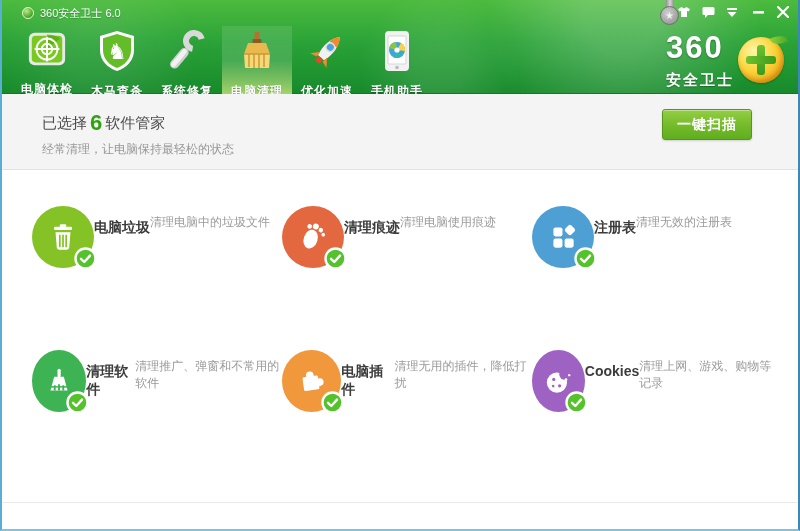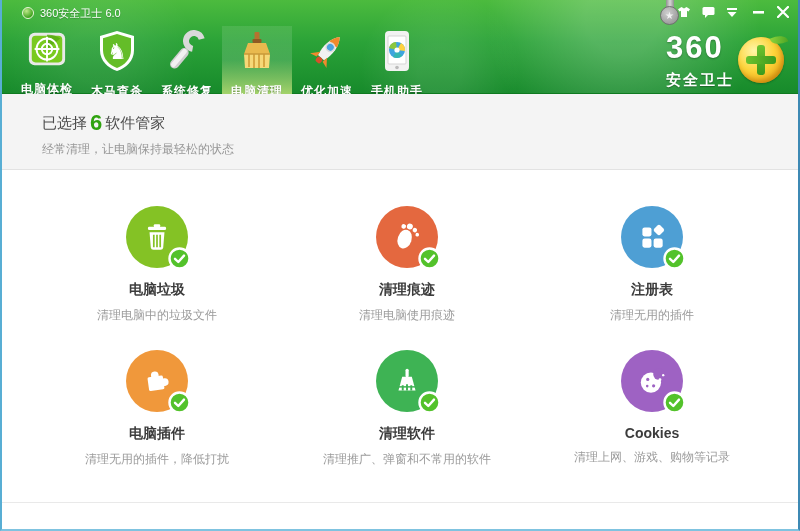--- a/index.html
+++ b/index.html
@@ -63,21 +63,21 @@
   .scan-btn { position:absolute; right:46px; top:15px; width:90px; height:31px; border:1px solid #55971c; border-radius:3px;
               background:linear-gradient(180deg,#94ce43 0%, #76bc2c 50%, #5fae1e 100%);
               color:#fff; font-size:14px; font-weight:bold; letter-spacing:1px; cursor:pointer;
               box-shadow:inset 0 1px 0 rgba(255,255,255,.4), 0 1px 2px rgba(0,0,0,.15);
               font-family:"Liberation Sans","DejaVu Sans",sans-serif; }
 
   
   .content { position:relative; background:#fff; height:360px; }
   .grid { display:grid; grid-template-columns:250px 250px 240px; grid-auto-rows:120px; row-gap:24px;
           padding:36px 0 0 30px; }
-  .item { display:flex; flex-direction:column; align-items:center; cursor:pointer; }
+  .item { display:flex; flex-direction:row; align-items:flex-start; cursor:pointer; }
   .circle { position:relative; width:62px; height:62px; border-radius:50%;
             display:flex; align-items:center; justify-content:center; }
   .circle svg.glyph { width:32px; height:32px; display:block; }
   .badge { position:absolute; right:-3px; bottom:-2px; width:23px; height:23px; }
   .item-title { margin-top:13px; font-size:14px; font-weight:bold; color:#3c3c3c; }
   .item-desc { margin-top:8px; font-size:12px; color:#9b9b9b; }
 
   .bottom-divider { position:absolute; left:0; right:0; bottom:27px; height:1px; background:#e9e9e9; }
 </style>
 </head>
@@ -224,20 +224,21 @@
         <div class="logo-leaf"></div>
       </div>
     </div>
   </div>
 
   <div class="header">
     <div class="hline1">
       <span>已选择</span><span class="hcount">6</span><span>软件管家</span>
     </div>
     <div class="hline2">经常清理，让电脑保持最轻松的状态</div>
+    <button class="scan-btn">一键扫描</button>
   </div>
 
   <div class="content">
     <div class="grid">
 
       <div class="item">
         <div class="circle" style="background-color: rgb(132, 194, 37);">
           <svg class="glyph" viewBox="0 0 30 30" style="color: rgb(132, 194, 37);">
             <rect x="12" y="3" width="6" height="3" rx="1" fill="#fff"></rect>
             <rect x="6.5" y="5.5" width="17" height="3" rx="1.2" fill="#fff"></rect>
@@ -280,56 +281,56 @@
             <rect x="6" y="16.5" width="8.5" height="8.5" rx="2" fill="#fff"></rect>
             <rect x="16.5" y="16.5" width="8.5" height="8.5" rx="2" fill="#fff"></rect>
             <rect x="17.5" y="4.5" width="8" height="8" rx="2" fill="#fff" transform="rotate(45 21.5 8.5)"></rect>
           </svg>
           <svg class="badge" viewBox="0 0 23 23">
             <circle cx="11.5" cy="11.5" r="10" fill="#53c22b" stroke="#fff" stroke-width="2.4"></circle>
             <path d="M7 11.8 L10.3 15 L16 8.6" fill="none" stroke="#fff" stroke-width="2.4" stroke-linecap="round" stroke-linejoin="round"></path>
           </svg>
         </div>
         <div class="item-title">注册表</div>
-        <div class="item-desc">清理无用的插件</div>
+        <div class="item-desc">清理无效的注册表</div>
+      </div>
+
+      <div class="item">
+        <div class="circle" style="background-color: rgb(62, 179, 84);">
+          <svg class="glyph" viewBox="0 0 30 30" style="color: rgb(62, 179, 84);">
+            <rect x="13.6" y="3.5" width="3" height="8" rx="1.5" fill="#fff"></rect>
+            <path d="M10.5 11 H19.5 L23 24 H7 Z" fill="#fff"></path>
+            <path d="M11 24 V19 M15 24 V18 M19 24 V19" stroke="currentColor" stroke-width="1.8"></path>
+            <path d="M7 20.5 H23" stroke="currentColor" stroke-width="1.4"></path>
+          </svg>
+          <svg class="badge" viewBox="0 0 23 23">
+            <circle cx="11.5" cy="11.5" r="10" fill="#53c22b" stroke="#fff" stroke-width="2.4"></circle>
+            <path d="M7 11.8 L10.3 15 L16 8.6" fill="none" stroke="#fff" stroke-width="2.4" stroke-linecap="round" stroke-linejoin="round"></path>
+          </svg>
+        </div>
+        <div class="item-title">清理软件</div>
+        <div class="item-desc">清理推广、弹窗和不常用的软件</div>
       </div>
 
       <div class="item">
         <div class="circle" style="background-color: rgb(240, 152, 59);">
           <svg class="glyph" viewBox="0 0 30 30" style="color: rgb(240, 152, 59);">
             <g transform="rotate(-8 15 15)">
               <rect x="6.5" y="10.5" width="14.5" height="13" rx="1.5" fill="#fff"></rect>
               <circle cx="13.7" cy="9.5" r="3.6" fill="#fff"></circle>
               <circle cx="22" cy="17" r="3.6" fill="#fff"></circle>
             </g>
           </svg>
           <svg class="badge" viewBox="0 0 23 23">
             <circle cx="11.5" cy="11.5" r="10" fill="#53c22b" stroke="#fff" stroke-width="2.4"></circle>
             <path d="M7 11.8 L10.3 15 L16 8.6" fill="none" stroke="#fff" stroke-width="2.4" stroke-linecap="round" stroke-linejoin="round"></path>
           </svg>
         </div>
         <div class="item-title">电脑插件</div>
         <div class="item-desc">清理无用的插件，降低打扰</div>
-      </div>
-
-      <div class="item">
-        <div class="circle" style="background-color: rgb(62, 179, 84);">
-          <svg class="glyph" viewBox="0 0 30 30" style="color: rgb(62, 179, 84);">
-            <rect x="13.6" y="3.5" width="3" height="8" rx="1.5" fill="#fff"></rect>
-            <path d="M10.5 11 H19.5 L23 24 H7 Z" fill="#fff"></path>
-            <path d="M11 24 V19 M15 24 V18 M19 24 V19" stroke="currentColor" stroke-width="1.8"></path>
-            <path d="M7 20.5 H23" stroke="currentColor" stroke-width="1.4"></path>
-          </svg>
-          <svg class="badge" viewBox="0 0 23 23">
-            <circle cx="11.5" cy="11.5" r="10" fill="#53c22b" stroke="#fff" stroke-width="2.4"></circle>
-            <path d="M7 11.8 L10.3 15 L16 8.6" fill="none" stroke="#fff" stroke-width="2.4" stroke-linecap="round" stroke-linejoin="round"></path>
-          </svg>
-        </div>
-        <div class="item-title">清理软件</div>
-        <div class="item-desc">清理推广、弹窗和不常用的软件</div>
       </div>
 
       <div class="item">
         <div class="circle" style="background-color: rgb(158, 98, 195);">
           <svg class="glyph" viewBox="0 0 30 30" style="color: rgb(158, 98, 195);">
             <circle cx="14" cy="16.5" r="9.5" fill="#fff"></circle>
             <circle cx="21.5" cy="8.5" r="5.4" fill="currentColor"></circle>
             <circle cx="11" cy="13.5" r="1.5" fill="currentColor"></circle>
             <circle cx="16.5" cy="19.5" r="1.5" fill="currentColor"></circle>
             <circle cx="10.5" cy="19.8" r="1.2" fill="currentColor"></circle>

